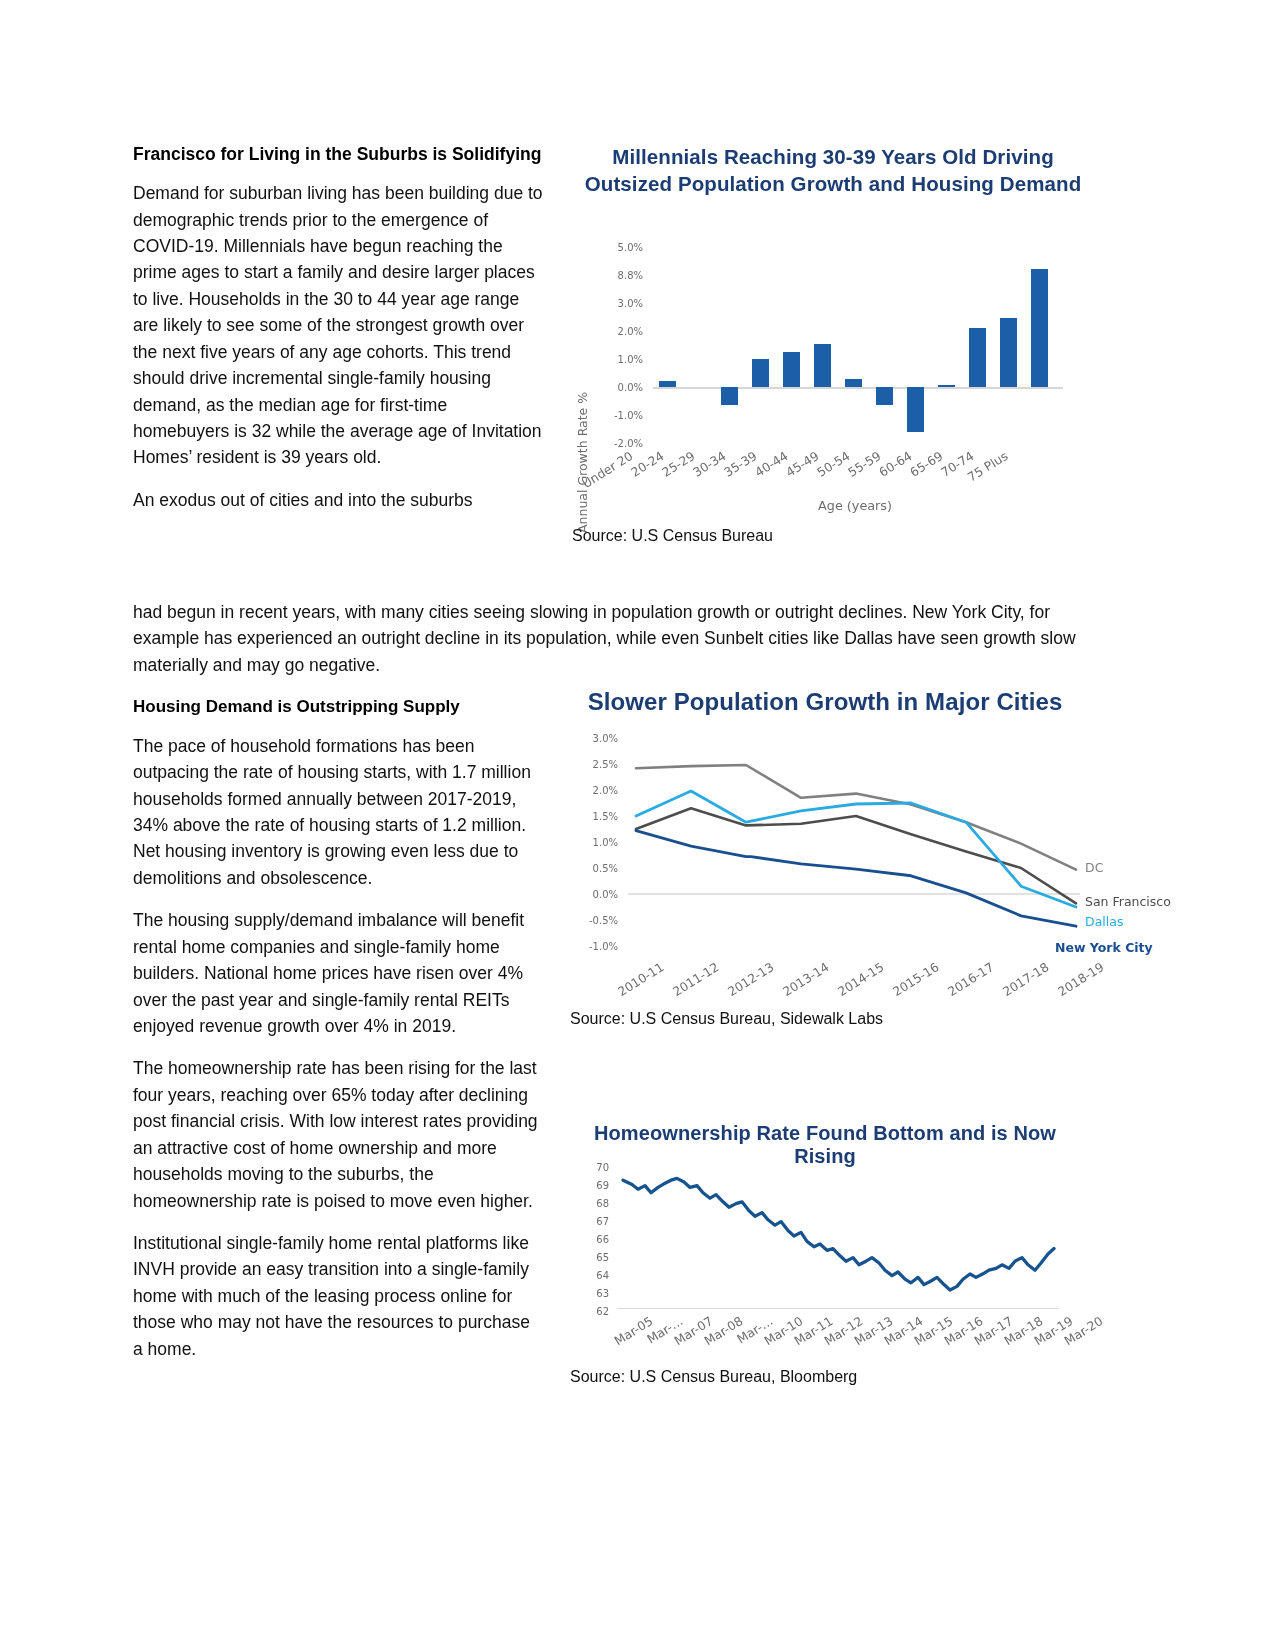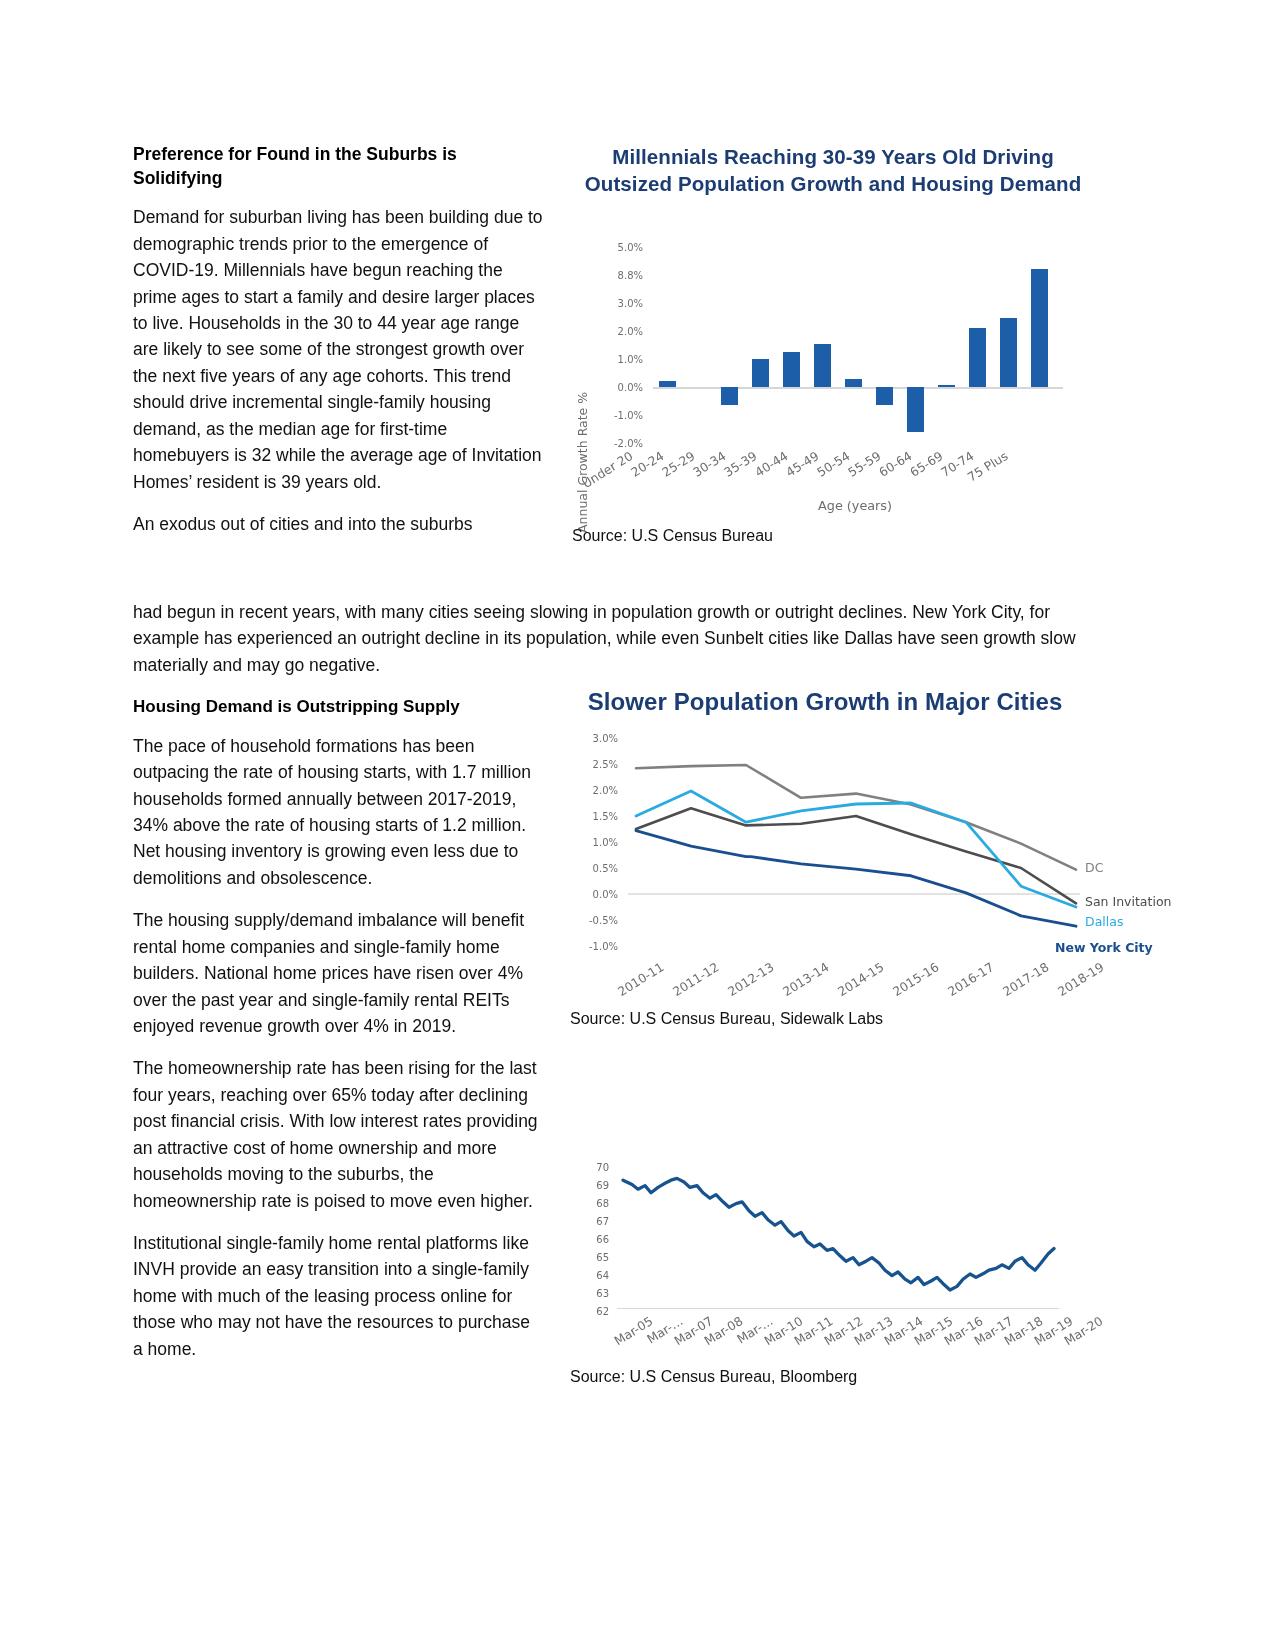--- a/index.html
+++ b/index.html
@@ -125,21 +125,21 @@
     font-family: "Liberation Sans", sans-serif;
   }
   svg { display: block; }
 </style>
 </head>
 <body>
 
 <div class="page">
 
   <div class="text-col" style="top:142px;">
-    <p class="heading">Preference for Found in the Suburbs is Solidifying</p>
+    <p class="heading">Francisco for Living in the Suburbs is Solidifying</p>
     <p class="para">Demand for suburban living has been building due to demographic trends prior to the emergence of COVID-19. Millennials have begun reaching the prime ages to start a family and desire larger places to live. Households in the 30 to 44 year age range are likely to see some of the strongest growth over the next five years of any age cohorts. This trend should drive incremental single-family housing demand, as the median age for first-time homebuyers is 32 while the average age of Invitation Homes’ resident is 39 years old.</p>
     <p class="para" style="margin-bottom:0;">An exodus out of cities and into the suburbs</p>
   </div>
 
   <div class="wide-para" style="top:599px;">had begun in recent years, with many cities seeing slowing in population growth or outright declines. New York City, for example has experienced an outright decline in its population, while even Sunbelt cities like Dallas have seen growth slow materially and may go negative.</div>
 
   <div class="text-col" style="top:695px;">
     <p class="heading2">Housing Demand is Outstripping Supply</p>
     <p class="para">The pace of household formations has been outpacing the rate of housing starts, with 1.7 million households formed annually between 2017-2019, 34% above the rate of housing starts of 1.2 million. Net housing inventory is growing even less due to demolitions and obsolescence.</p>
     <p class="para">The housing supply/demand imbalance will benefit rental home companies and single-family home builders. National home prices have risen over 4% over the past year and single-family rental REITs enjoyed revenue growth over 4% in 2019.</p>
@@ -222,39 +222,40 @@
       <polyline fill="none" stroke="#808080" stroke-width="2.6" stroke-linejoin="round" stroke-linecap="round" points="8,30.2 63,28.1 118,27.0 173,59.8 228,55.6 283,66.6 338,84.2 393,105.6 448,131.6"></polyline>
 
       <polyline fill="none" stroke="#4d4d4d" stroke-width="2.6" stroke-linejoin="round" stroke-linecap="round" points="8,91.0 63,70.2 118,87.4 173,85.8 228,78.0 283,96.2 338,113.4 393,130.0 448,165.4"></polyline>
 
       <polyline fill="none" stroke="#29ABE2" stroke-width="2.8" stroke-linejoin="round" stroke-linecap="round" points="8,78.0 63,53.0 118,84.2 173,72.8 228,66.0 283,65.0 338,84.2 393,148.2 448,169.0"></polyline>
 
       <polyline fill="none" stroke="#1a4f8f" stroke-width="2.9" stroke-linejoin="round" stroke-linecap="round" points="8,92.6 63,108.2 118,118.6 123,118.6 173,125.9 228,131.1 283,137.8 338,154.8 393,177.8 448,188.2"></polyline>
     </svg>
 
     <div class="series-label" style="left:530px; top:172px; color:#808080;">DC</div>
-    <div class="series-label" style="left:530px; top:206px; color:#4d4d4d;">San Invitation</div>
+    <div class="series-label" style="left:530px; top:206px; color:#4d4d4d;">San Francisco</div>
     <div class="series-label" style="left:530px; top:226px; color:#29ABE2;">Dallas</div>
     <div class="series-label" style="left:500px; top:252px; color:#1a4f8f; font-weight:bold;">New York City</div>
 
     <div class="xtick-rot" style="left:30px;  top:272px; width:74px;">2010-11</div>
     <div class="xtick-rot" style="left:85px;  top:272px; width:74px;">2011-12</div>
     <div class="xtick-rot" style="left:140px; top:272px; width:74px;">2012-13</div>
     <div class="xtick-rot" style="left:195px; top:272px; width:74px;">2013-14</div>
     <div class="xtick-rot" style="left:250px; top:272px; width:74px;">2014-15</div>
     <div class="xtick-rot" style="left:305px; top:272px; width:74px;">2015-16</div>
     <div class="xtick-rot" style="left:360px; top:272px; width:74px;">2016-17</div>
     <div class="xtick-rot" style="left:415px; top:272px; width:74px;">2017-18</div>
     <div class="xtick-rot" style="left:470px; top:272px; width:74px;">2018-19</div>
   </div>
 
   <div class="source" style="left:570px; top:1010px;">Source: U.S Census Bureau, Sidewalk Labs</div>
 
   <div class="chart-block" style="left:560px; top:1122px; width:580px; height:290px;">
 
+    <div class="chart-title c3-title" style="width:520px; margin-left:5px;">Homeownership Rate Found Bottom and is Now Rising</div>
 
     <div class="ytick" style="left:5px; width:44px; top:45px;">70</div>
     <div class="ytick" style="left:5px; width:44px; top:63px;">69</div>
     <div class="ytick" style="left:5px; width:44px; top:81px;">68</div>
     <div class="ytick" style="left:5px; width:44px; top:99px;">67</div>
     <div class="ytick" style="left:5px; width:44px; top:117px;">66</div>
     <div class="ytick" style="left:5px; width:44px; top:135px;">65</div>
     <div class="ytick" style="left:5px; width:44px; top:153px;">64</div>
     <div class="ytick" style="left:5px; width:44px; top:171px;">63</div>
     <div class="ytick" style="left:5px; width:44px; top:189px;">62</div>

